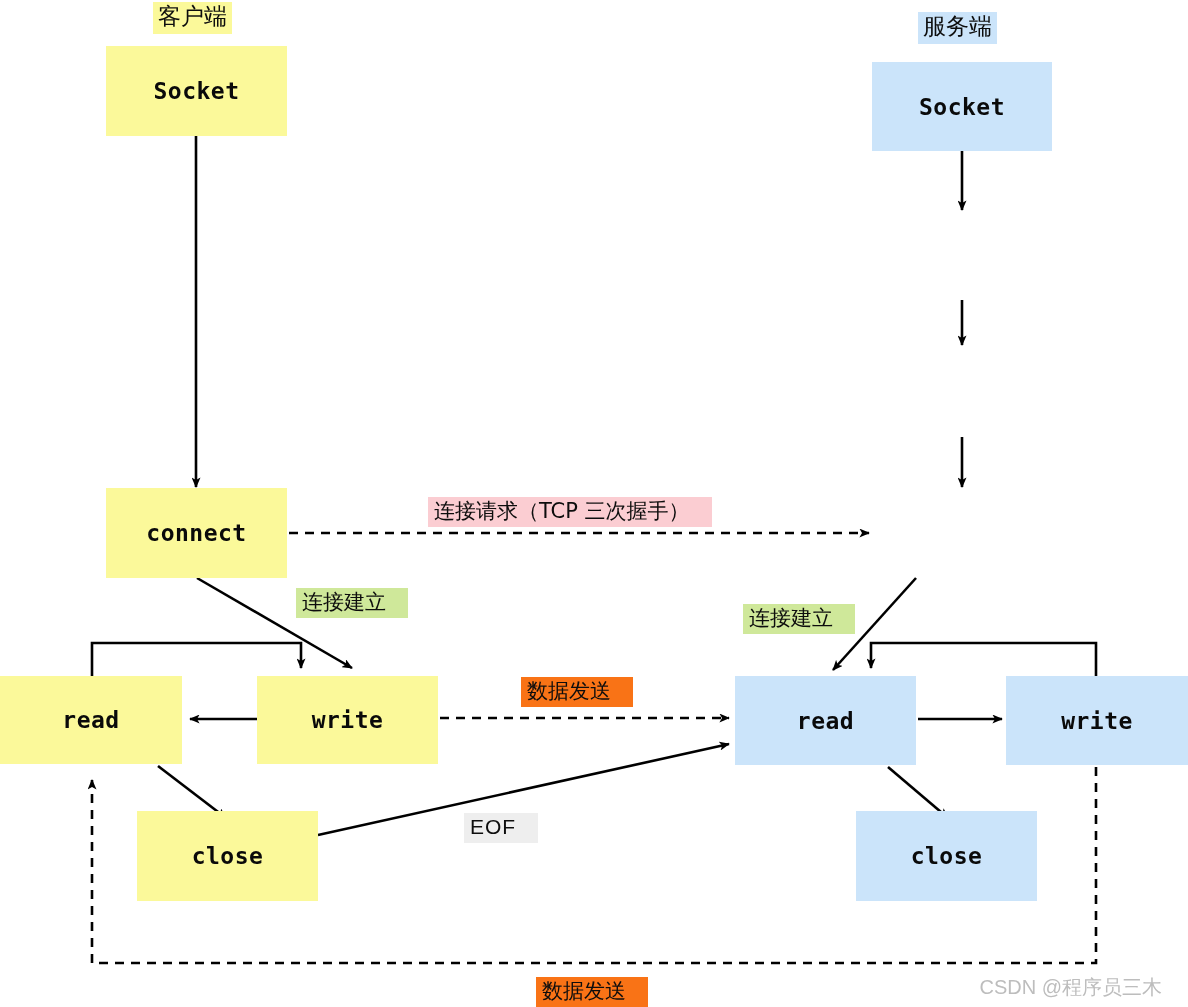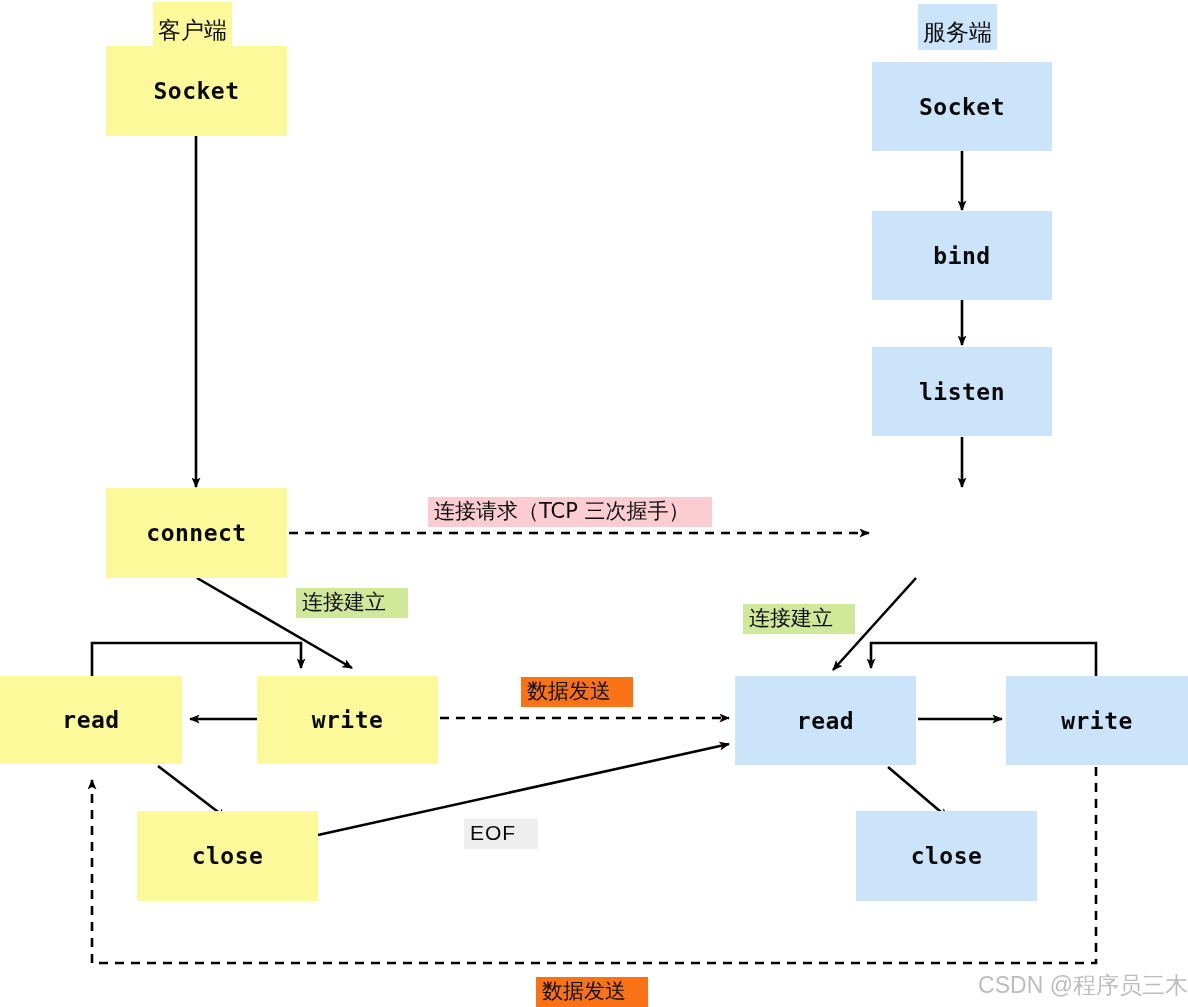--- a/index.html
+++ b/index.html
@@ -39,21 +39,21 @@
     z-index: 2;
   }
   .node.client { background: #fbf99a; }
   .node.server { background: #cbe4fa; }
 
   .hdr {
     position: absolute;
     font-family: "DejaVu Sans", sans-serif;
     font-size: 23px;
     color: #0d0d0d;
-    padding: 15px 5px 3px 5px;
+    padding: 1px 5px 3px 5px;
     white-space: nowrap;
     z-index: 3;
     line-height: 1.2;
   }
   .hdr.client { background: #fbf99a; }
   .hdr.server { background: #cbe4fa; }
 
   .tag {
     position: absolute;
     font-family: "DejaVu Sans", sans-serif;
@@ -64,24 +64,24 @@
     z-index: 3;
     line-height: 1.15;
   }
   .tag.pink   { background: #fbcdd2; }
   .tag.green  { background: #cfe89a; }
   .tag.orange { background: #f97316; }
   .tag.grey   { background: #eeeeee; font-family: "Liberation Sans", sans-serif; letter-spacing: 1px;}
 
   .watermark {
     position: absolute;
-    right: 0;
+    right: 26px;
     bottom: 6px;
     font-family: "Liberation Sans", sans-serif;
-    font-size: 23px;
+    font-size: 20px;
     color: #bdbdbd;
     white-space: nowrap;
     z-index: 3;
   }
 </style>
 </head>
 <body>
 
 <div id="canvas">
 
@@ -117,36 +117,34 @@
     <line x1="888" y1="767" x2="948" y2="818" stroke="#000" stroke-width="2.6" marker-end="url(#ah)"></line>
 
     <line x1="440" y1="718" x2="729" y2="718" stroke="#000" stroke-width="2.6" stroke-dasharray="9,7" marker-end="url(#ah)"></line>
 
     <line x1="318" y1="835" x2="729" y2="744" stroke="#000" stroke-width="2.6" marker-end="url(#ah)"></line>
 
     <polyline points="1096,767 1096,963 92,963 92,780" fill="none" stroke="#000" stroke-width="2.6" stroke-dasharray="9,7" marker-end="url(#ah)"></polyline>
   </svg>
 
   <div class="hdr client" style="left:153px; top:2px;">客户端</div>
-  <div class="hdr server" style="left:918px; top:4px;">服务端</div>
+  <div class="hdr server" style="left:918px; top:12px;">服务端</div>
 
   <div class="node client" style="left:106px; top:46px; width:181px; height:90px;">Socket</div>
   <div class="node client" style="left:106px; top:488px; width:181px; height:90px;">connect</div>
   <div class="node client" style="left:0px; top:676px; width:182px; height:88px;">read</div>
   <div class="node client" style="left:257px; top:676px; width:181px; height:88px;">write</div>
   <div class="node client" style="left:137px; top:811px; width:181px; height:90px;">close</div>
 
   <div class="node server" style="left:872px; top:62px; width:180px; height:89px;">Socket</div>
-  <div class="node server" style="left:872px; top:211px; width:180px; height:89px;">bind</div>
-  <div class="node server" style="left:872px; top:347px; width:180px; height:89px;">listen</div>
   <div class="node server" style="left:735px; top:676px; width:181px; height:89px;">read</div>
   <div class="node server" style="left:1006px; top:676px; width:182px; height:89px;">write</div>
   <div class="node server" style="left:856px; top:811px; width:181px; height:90px;">close</div>
 
   <div class="tag pink" style="left:428px; top:497px;">连接请求（TCP 三次握手）</div>
   <div class="tag green" style="left:296px; top:588px;">连接建立</div>
   <div class="tag green" style="left:743px; top:604px;">连接建立</div>
   <div class="tag orange" style="left:521px; top:677px;">数据发送</div>
-  <div class="tag grey" style="left:464px; top:813px;margin-top:6px;">EOF</div>
+  <div class="tag grey" style="left:464px; top:813px;">EOF</div>
   <div class="tag orange" style="left:536px; top:977px;">数据发送</div>
 
   <div class="watermark">CSDN @程序员三木</div>
 </div>
 
 </body></html>

